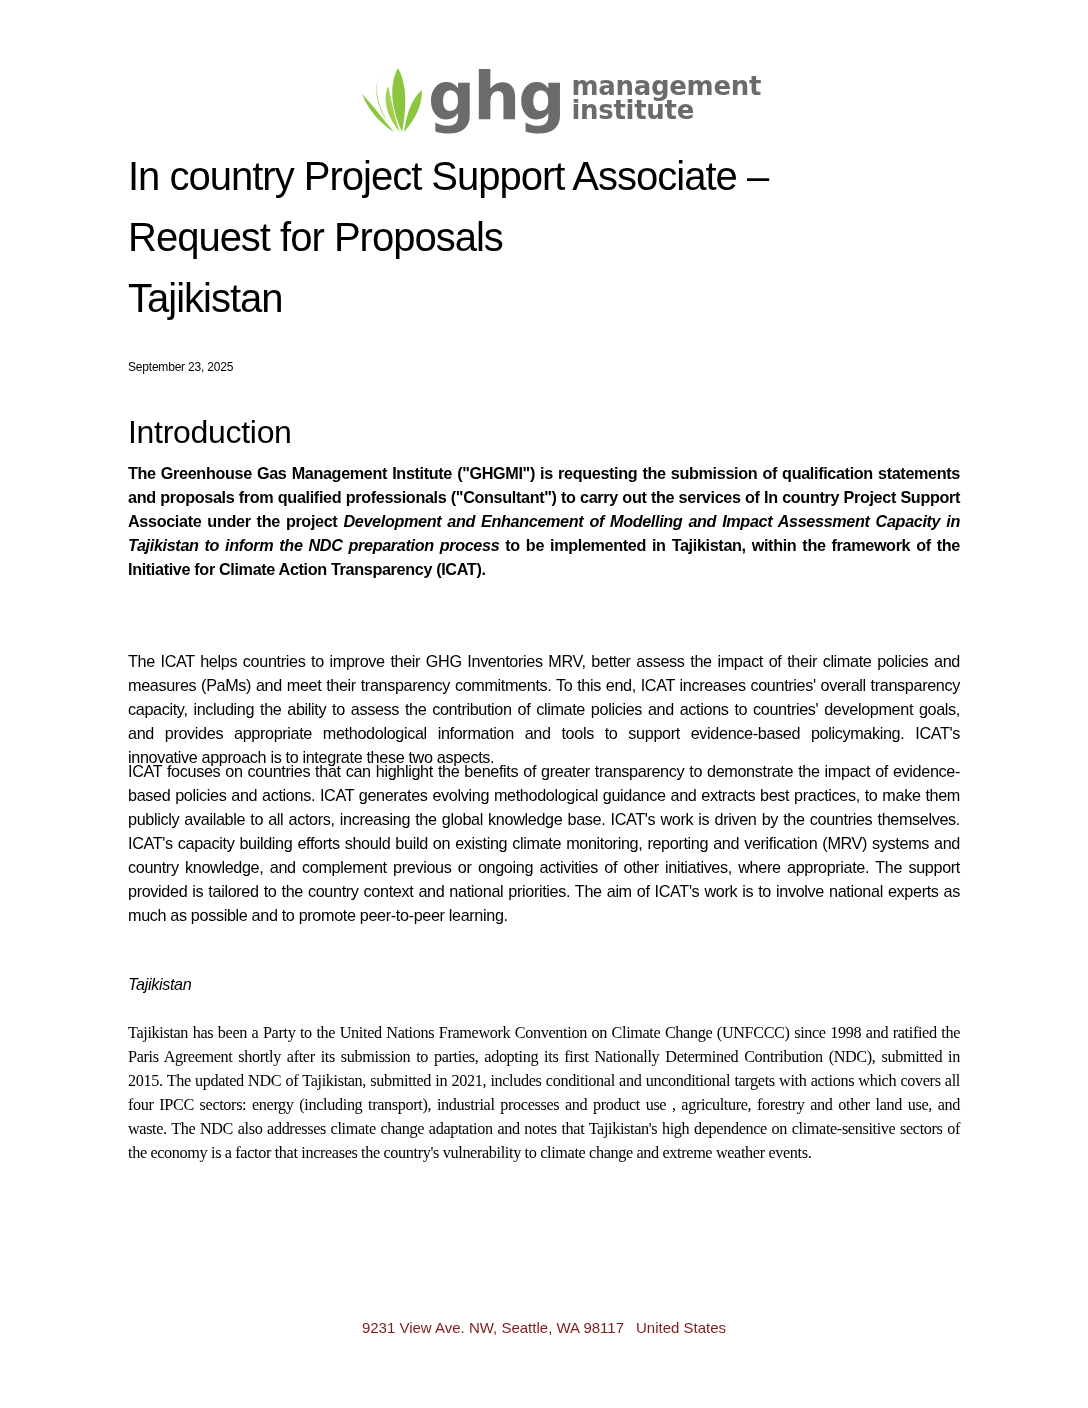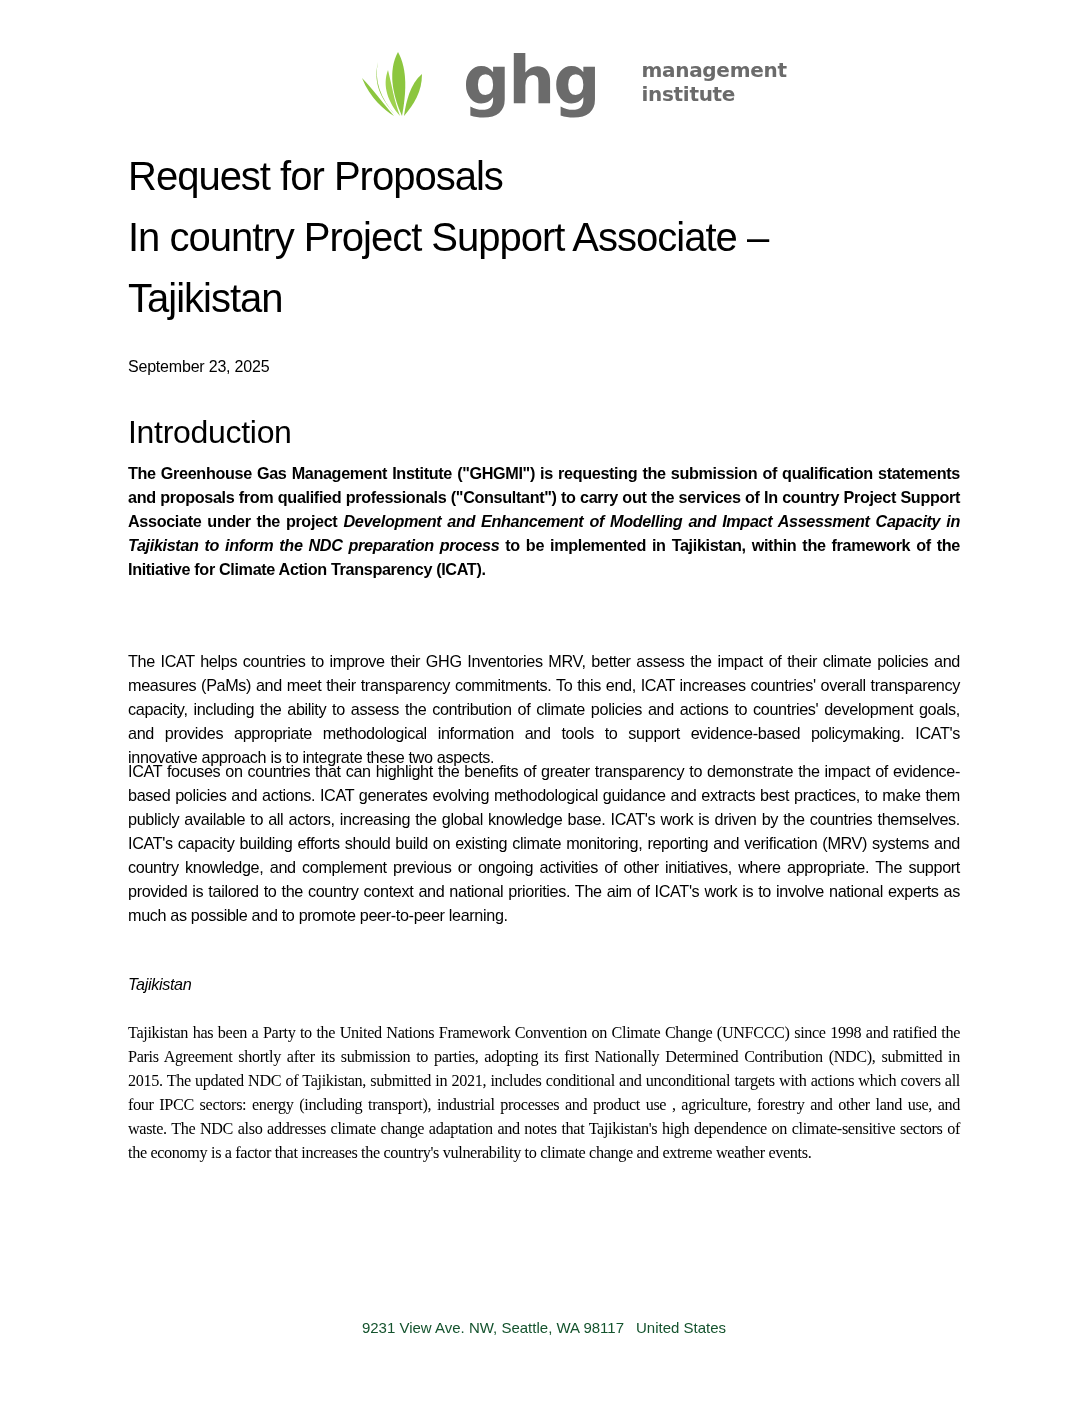--- a/index.html
+++ b/index.html
@@ -18,25 +18,24 @@
     .page {
       position: absolute;
       left: 0; top: 0;
       width: 1088px;
       height: 1408px;
     }
     
     .logo {
       position: absolute;
       left: 358px;
-      top: 48px;
+      top: 64px;
       height: 76px;
       display: flex;
       align-items: flex-start;
-      gap: 35px;
     }
     .logo-leaves {
       width: 70px;
       height: 72px;
       margin-top: 2px;
     }
     .logo-ghg {
       font-family: "DejaVu Sans", sans-serif;
       font-weight: bold;
       font-size: 66px;
@@ -45,21 +44,21 @@
       letter-spacing: -2px;
       margin-left: 0px;
       margin-top: 4px;
     }
     .logo-text {
       display: flex;
       flex-direction: column;
       margin-left: 8px;
       margin-top: 10px;
       font-family: "DejaVu Sans", sans-serif;
-      font-size: 20px;
+      font-size: 26px;
       line-height: 24px;
       color: #6b6b6b;
       font-weight: bold;
       letter-spacing: -0.3px;
     }
     
     .title {
       position: absolute;
       left: 128px;
       top: 146px;
@@ -70,21 +69,21 @@
       letter-spacing: -1px;
       color: #000;
       margin: 0;
       font-weight: normal;
     }
     .title span { display: block; }
     .date {
       position: absolute;
       left: 128px;
       top: 356px;
-      font-size: 16px;
+      font-size: 12px;
       line-height: 22px;
       letter-spacing: -0.2px;
     }
     .section-heading {
       position: absolute;
       left: 128px;
       top: 410px;
       font-size: 32px;
       line-height: 44px;
       color: #000000;
@@ -109,21 +108,21 @@
     .p4 { top: 1021px; font-family: Liberation Serif, serif; }
     .body-text em { font-style: italic; }
     .footer {
       position: absolute;
       left: 0;
       width: 1088px;
       top: 1316px;
       text-align: center;
       font-size: 15px;
       line-height: 23px;
-      color: #14532d;
+      color: #7f1d1d;
     }
     .footer .sep { display: inline-block; width: 12px; }
   </style>
 </head>
 <body>
 
 <div class="page">
 
   <div class="logo">
     <svg class="logo-leaves" viewBox="0 0 70 72">
@@ -134,22 +133,22 @@
       <path d="M64 24 C 52 34, 48 52, 46 66 C 56 54, 64 42, 64 24 Z" fill="#8cc63f"></path>
     </svg>
     <span class="logo-ghg">ghg</span>
     <div class="logo-text">
       <span>management</span>
       <span>institute</span>
     </div>
   </div>
 
   <h1 class="title">
+    <span>In country Project Support Associate –</span>
     <span>Request for Proposals</span>
-    <span>In country Project Support Associate –</span>
     <span>Tajikistan</span>
   </h1>
 
   <div class="date">September 23, 2025</div>
 
   <h2 class="section-heading">Introduction</h2>
 
   <p class="body-text p1"><span>The Greenhouse Gas Management Institute ("GHGMI") is requesting the submission of qualification statements and proposals from qualified professionals ("Consultant") to carry out the services of  In country Project Support Associate under the project </span><em>Development and Enhancement of Modelling and Impact Assessment Capacity in Tajikistan to inform the NDC preparation process</em><span> to be implemented in Tajikistan, within the framework of the Initiative for Climate Action Transparency (ICAT).</span></p>
 
   <p class="body-text p2">The ICAT helps countries to improve their GHG Inventories MRV, better assess the impact of their climate policies and measures (PaMs) and meet their transparency commitments. To this end, ICAT increases countries' overall transparency capacity, including the ability to assess the contribution of climate policies and actions to countries' development goals, and provides appropriate methodological information and tools to support evidence-based policymaking. ICAT's innovative approach is to integrate these two aspects.</p>

